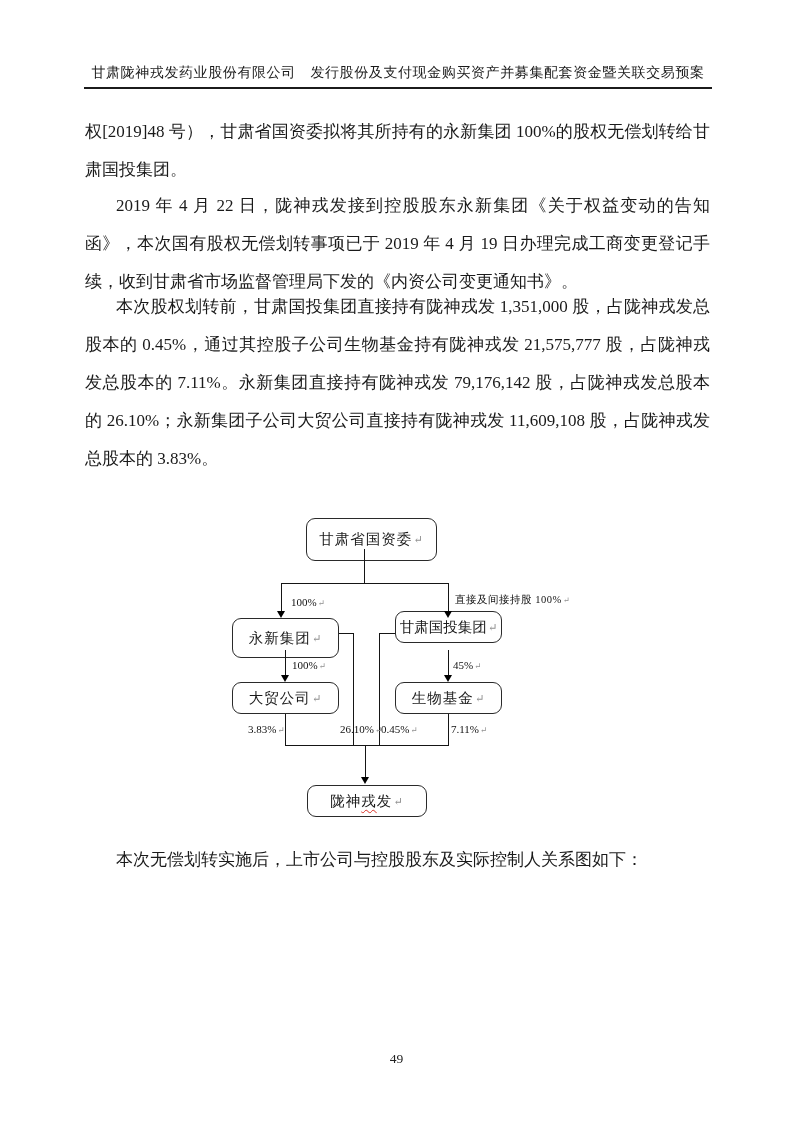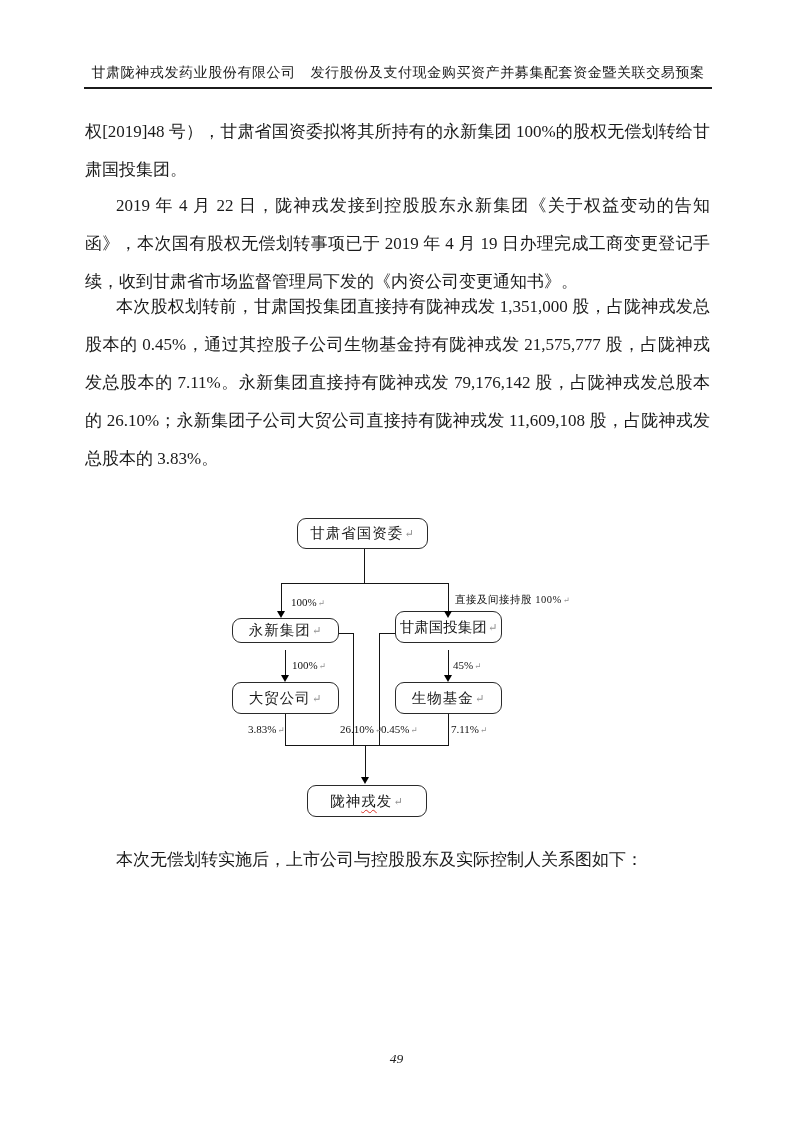--- a/index.html
+++ b/index.html
@@ -25,21 +25,21 @@
   .para{
     position:absolute;left:85px;width:625px;
     font-size:17px;line-height:38px;
     text-align:justify;
     margin:0;
   }
   .indent{text-indent:31px;}
   
   .page-number{
     position:absolute;left:0;top:1035px;width:100%;
-    text-align:center;font-size:13.5px;color:#222;font-style:italic;
+    text-align:center;font-size:13.5px;color:#222;
   }
   
   .node{
     position:absolute;
     box-sizing:border-box;
     border:1px solid #2a2a2a;border-radius:9px;
     background:#fff;
     display:flex;align-items:center;justify-content:center;
     font-size:14.5px;letter-spacing:1px;
     white-space:nowrap;
@@ -71,25 +71,25 @@
 
   <div class="doc-header">
     <span>甘肃陇神戎发药业股份有限公司　发行股份及支付现金购买资产并募集配套资金暨关联交易预案</span>
   </div>
 
   <p class="para" style="top:97px">权[2019]48 号），甘肃省国资委拟将其所持有的永新集团 100%的股权无偿划转给甘肃国投集团。</p>
   <p class="para indent" style="top:171px">2019 年 4 月 22 日，陇神戎发接到控股股东永新集团《关于权益变动的告知函》，本次国有股权无偿划转事项已于 2019 年 4 月 19 日办理完成工商变更登记手续，收到甘肃省市场监督管理局下发的《内资公司变更通知书》。</p>
   <p class="para indent" style="top:272px">本次股权划转前，甘肃国投集团直接持有陇神戎发 1,351,000 股，占陇神戎发总股本的 0.45%，通过其控股子公司生物基金持有陇神戎发 21,575,777 股，占陇神戎发总股本的 7.11%。永新集团直接持有陇神戎发 79,176,142 股，占陇神戎发总股本的 26.10%；永新集团子公司大贸公司直接持有陇神戎发 11,609,108 股，占陇神戎发总股本的 3.83%。</p>
   <p class="para indent" style="top:825px">本次无偿划转实施后，上市公司与控股股东及实际控制人关系图如下：</p>
 
-  <div class="node" style="left:297px;top:502px;width:131px;height:31px">
+  <div class="node" style="left:306px;top:502px;width:131px;height:43px">
     <span>甘肃省国资委</span>
       <span class="ret">↵</span>
   </div>
-  <div class="node" style="left:232px;top:602px;width:107px;height:25px">
+  <div class="node" style="left:232px;top:602px;width:107px;height:40px">
     <span>永新集团</span>
       <span class="ret">↵</span>
   </div>
   <div class="node" style="left:395px;top:595px;width:107px;height:32px;letter-spacing:0">
     <span>甘肃国投集团</span>
       <span class="ret">↵</span>
   </div>
   <div class="node" style="left:232px;top:666px;width:107px;height:32px">
     <span>大贸公司</span>
       <span class="ret">↵</span>

